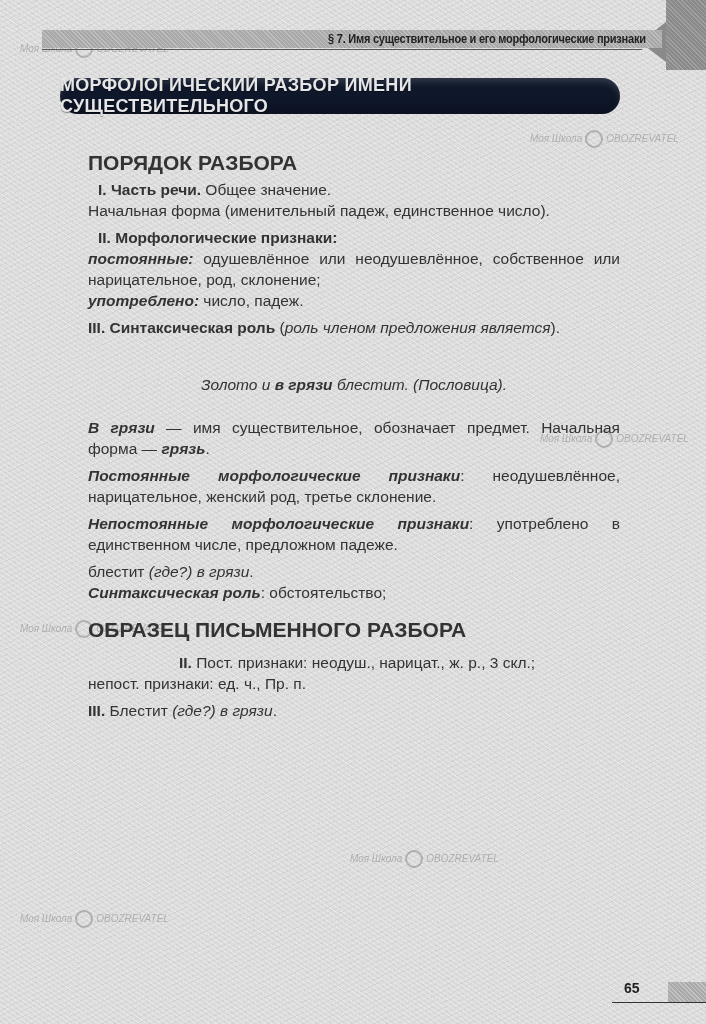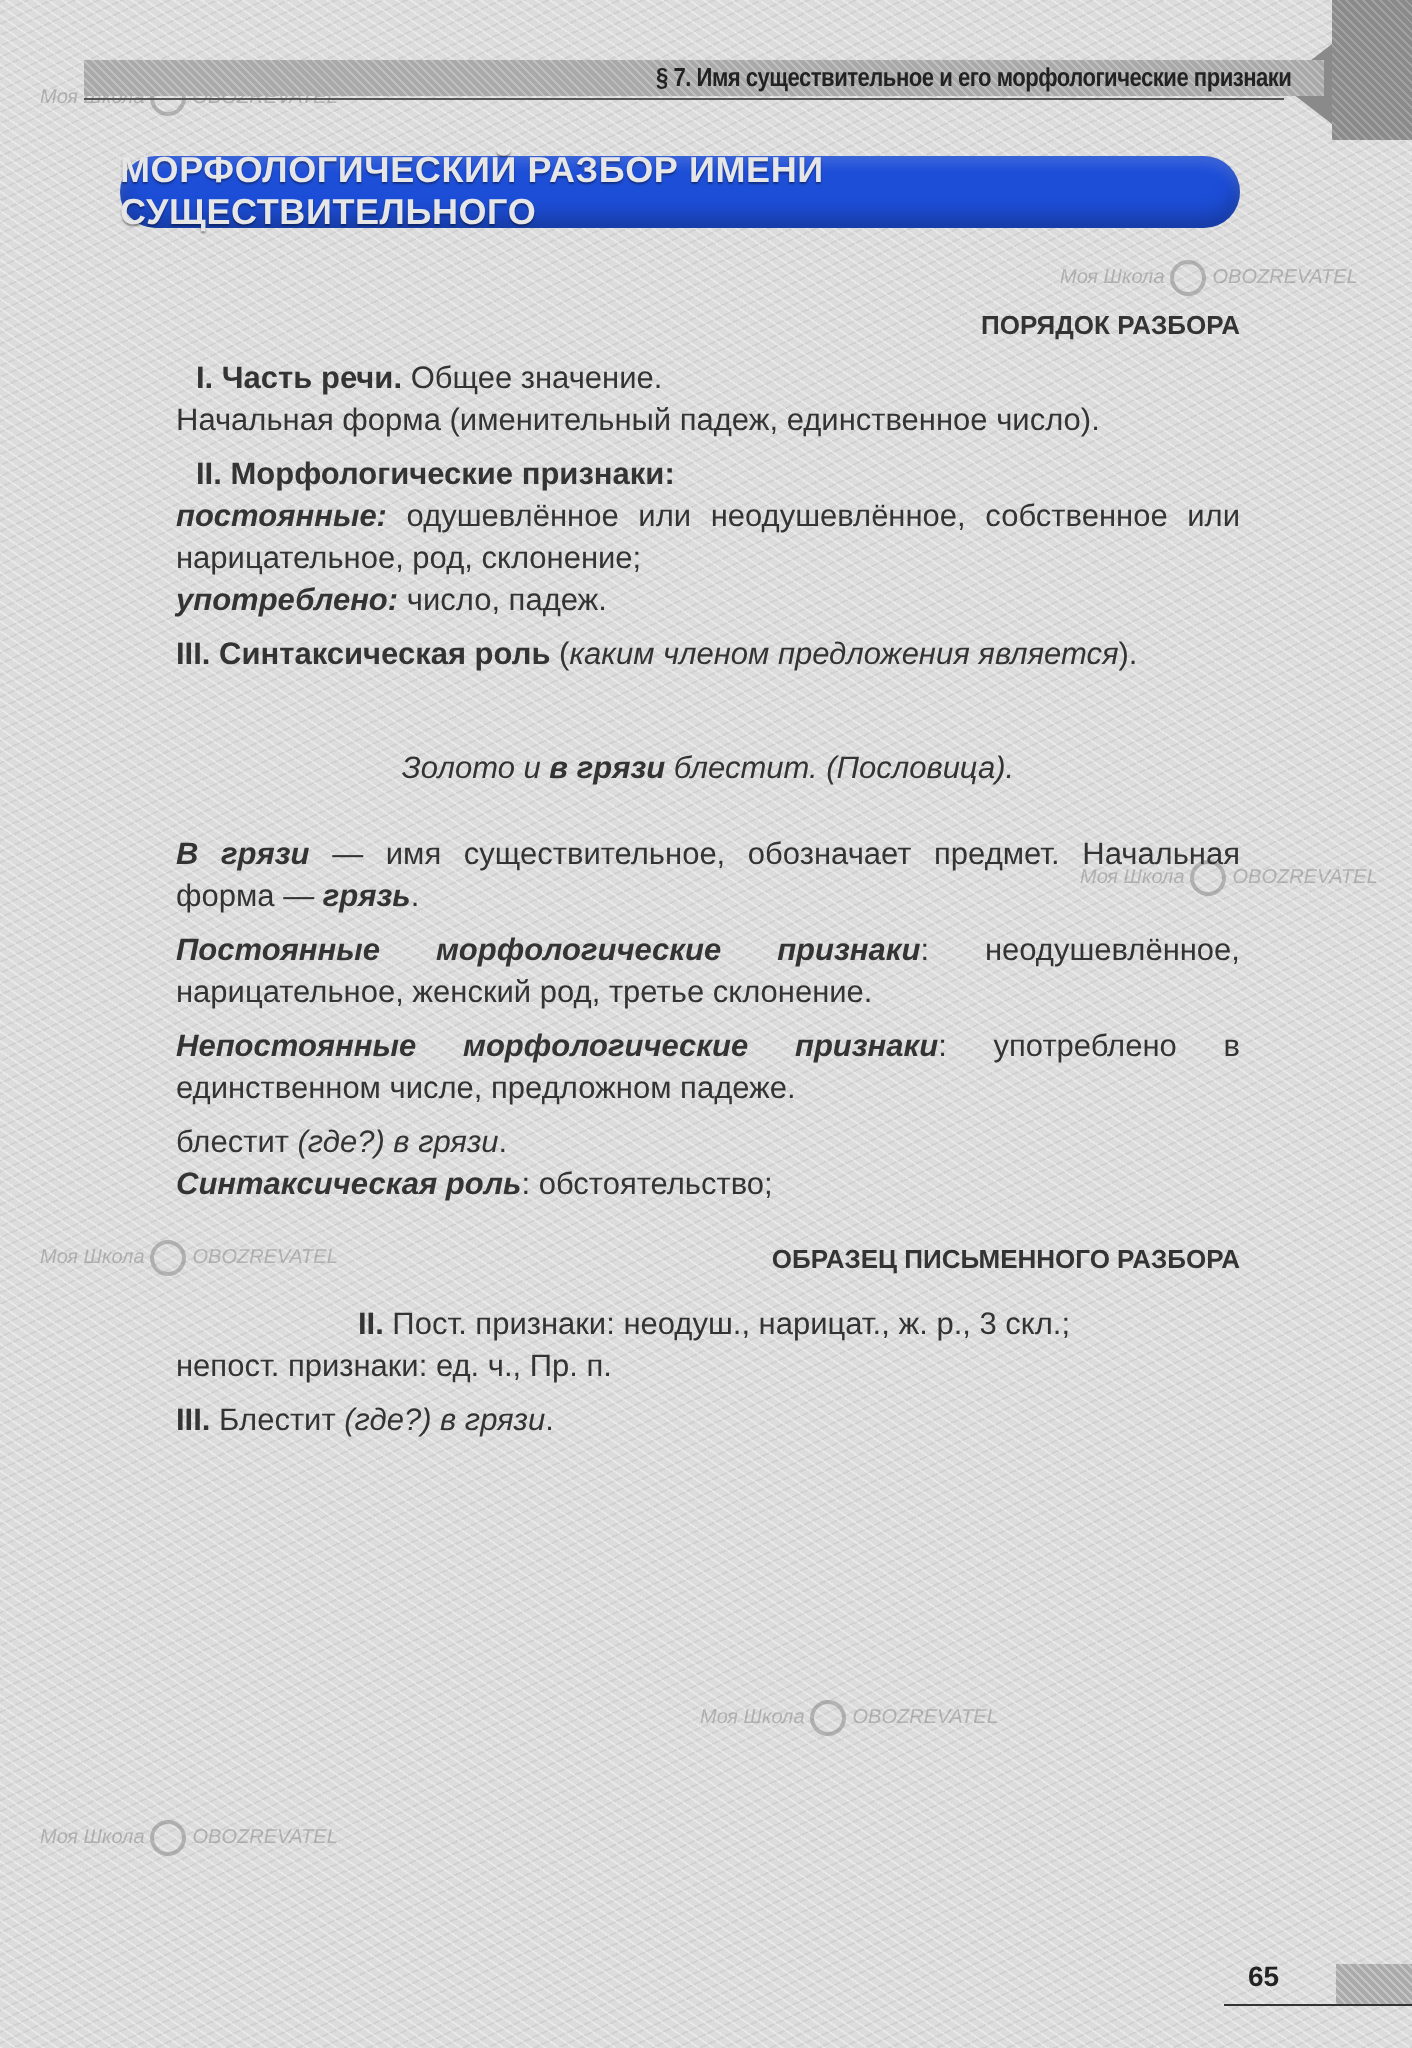--- a/index.html
+++ b/index.html
@@ -28,30 +28,30 @@
       background: #8a8a8a;
       background-image: repeating-linear-gradient(45deg, rgba(255,255,255,0.2) 0 1px, transparent 1px 3px);
     }
     .edge-arrow {
       position: absolute; right: 40px; top: 22px; width: 0; height: 0;
       border-top: 20px solid transparent; border-bottom: 20px solid transparent;
       border-right: 26px solid #8a8a8a;
     }
     .banner {
       position: absolute; left: 60px; top: 78px; width: 560px; height: 36px;
-      background: #1d4ed8; border-radius: 18px;
+      background: #0f172a; border-radius: 18px;
       box-shadow: inset 0 -6px 10px rgba(0,0,0,0.25), inset 0 4px 6px rgba(255,255,255,0.15);
       display: flex; align-items: center; justify-content: center;
     }
     .banner-text {
       color: #e6e6e6; font-weight: bold; font-size: 18px; letter-spacing: 0.3px;
       text-shadow: 0 1px 1px rgba(0,0,0,0.4);
     }
     .content { position: absolute; left: 88px; top: 152px; width: 532px; font-size: 15.5px; line-height: 21px; color: #333; }
-    .section-title { text-align: right; font-weight: bold; font-size: 13px; margin: 0; }
+    .section-title { text-align: left; font-weight: bold; font-size: 21px; margin: 0; }
     p { margin: 0; }
     .justify { text-align: justify; }
     b { font-weight: bold; }
     .bi { font-weight: bold; font-style: italic; }
     .i { font-style: italic; }
     .ind { padding-left: 10px; }
     .ind2 { padding-left: 6px; text-align: center; }
     .gap-s { height: 6px; }
     .gap-m { height: 10px; }
     .gap-l { height: 26px; }
@@ -89,21 +89,21 @@
 
   <h3 class="section-title">ПОРЯДОК РАЗБОРА</h3>
   <div class="gap-s"></div>
   <p class="ind"><b>I. Часть речи.</b><span> Общее значение.</span></p>
   <p>Начальная форма (именительный падеж, единственное число).</p>
   <div class="gap-s"></div>
   <p class="ind"><b>II. Морфологические признаки:</b></p>
   <p class="justify"><span class="bi">постоянные:</span><span> одушевлённое или неодушевлённое, собственное или нарицательное, род, склонение;</span></p>
   <p><span class="bi">употреблено:</span><span> число, падеж.</span></p>
   <div class="gap-s"></div>
-  <p><b>III. Синтаксическая роль</b><span> (</span><span class="i">каким членом предложения является</span><span>).</span></p>
+  <p><b>III. Синтаксическая роль</b><span> (</span><span class="i">роль членом предложения является</span><span>).</span></p>
 
   <div class="gap-l"></div>
   <div class="gap-m"></div>
   <p class="center i"><span>Золото и </span><span class="bi">в грязи</span><span> блестит. (Пословица).</span></p>
 
   <div class="gap-m"></div>
   <div class="gap-s"></div>
   <div class="gap-s"></div>
   <p class="justify"><span class="bi">В грязи</span><span> — имя существительное, обозначает предмет. Начальная форма — </span><span class="bi">грязь</span><span>.</span></p>
   <div class="gap-s"></div>

